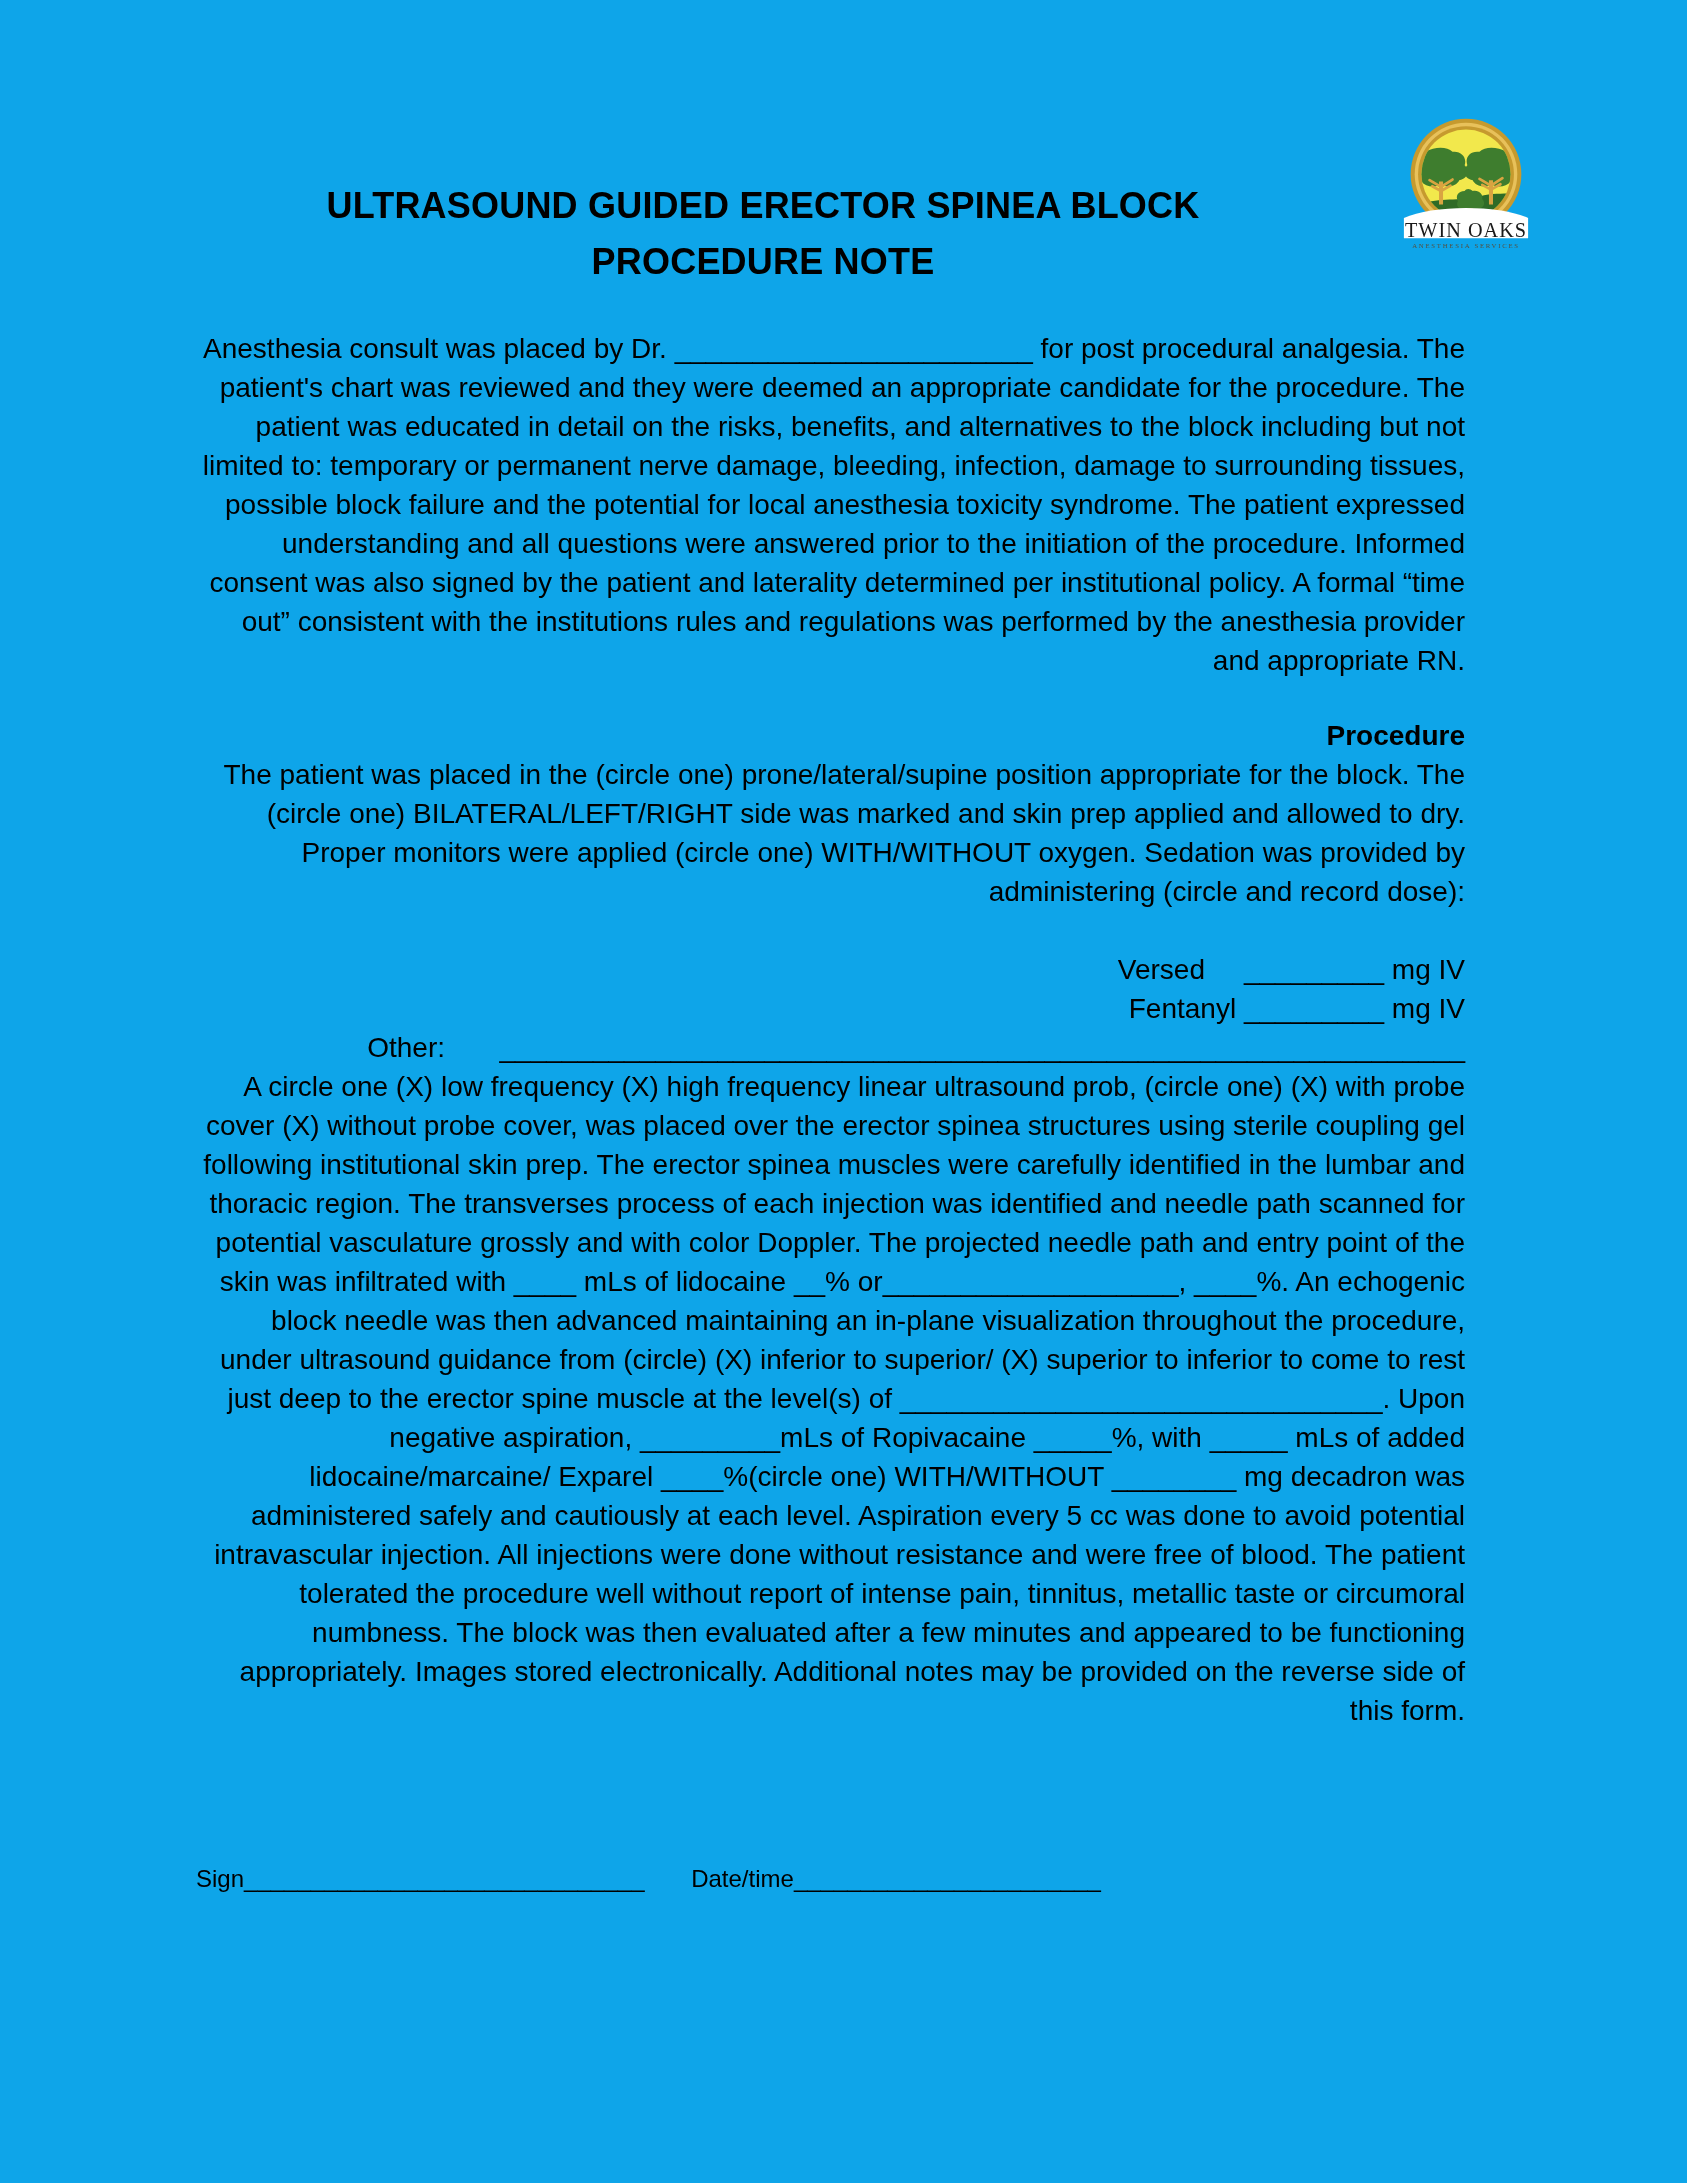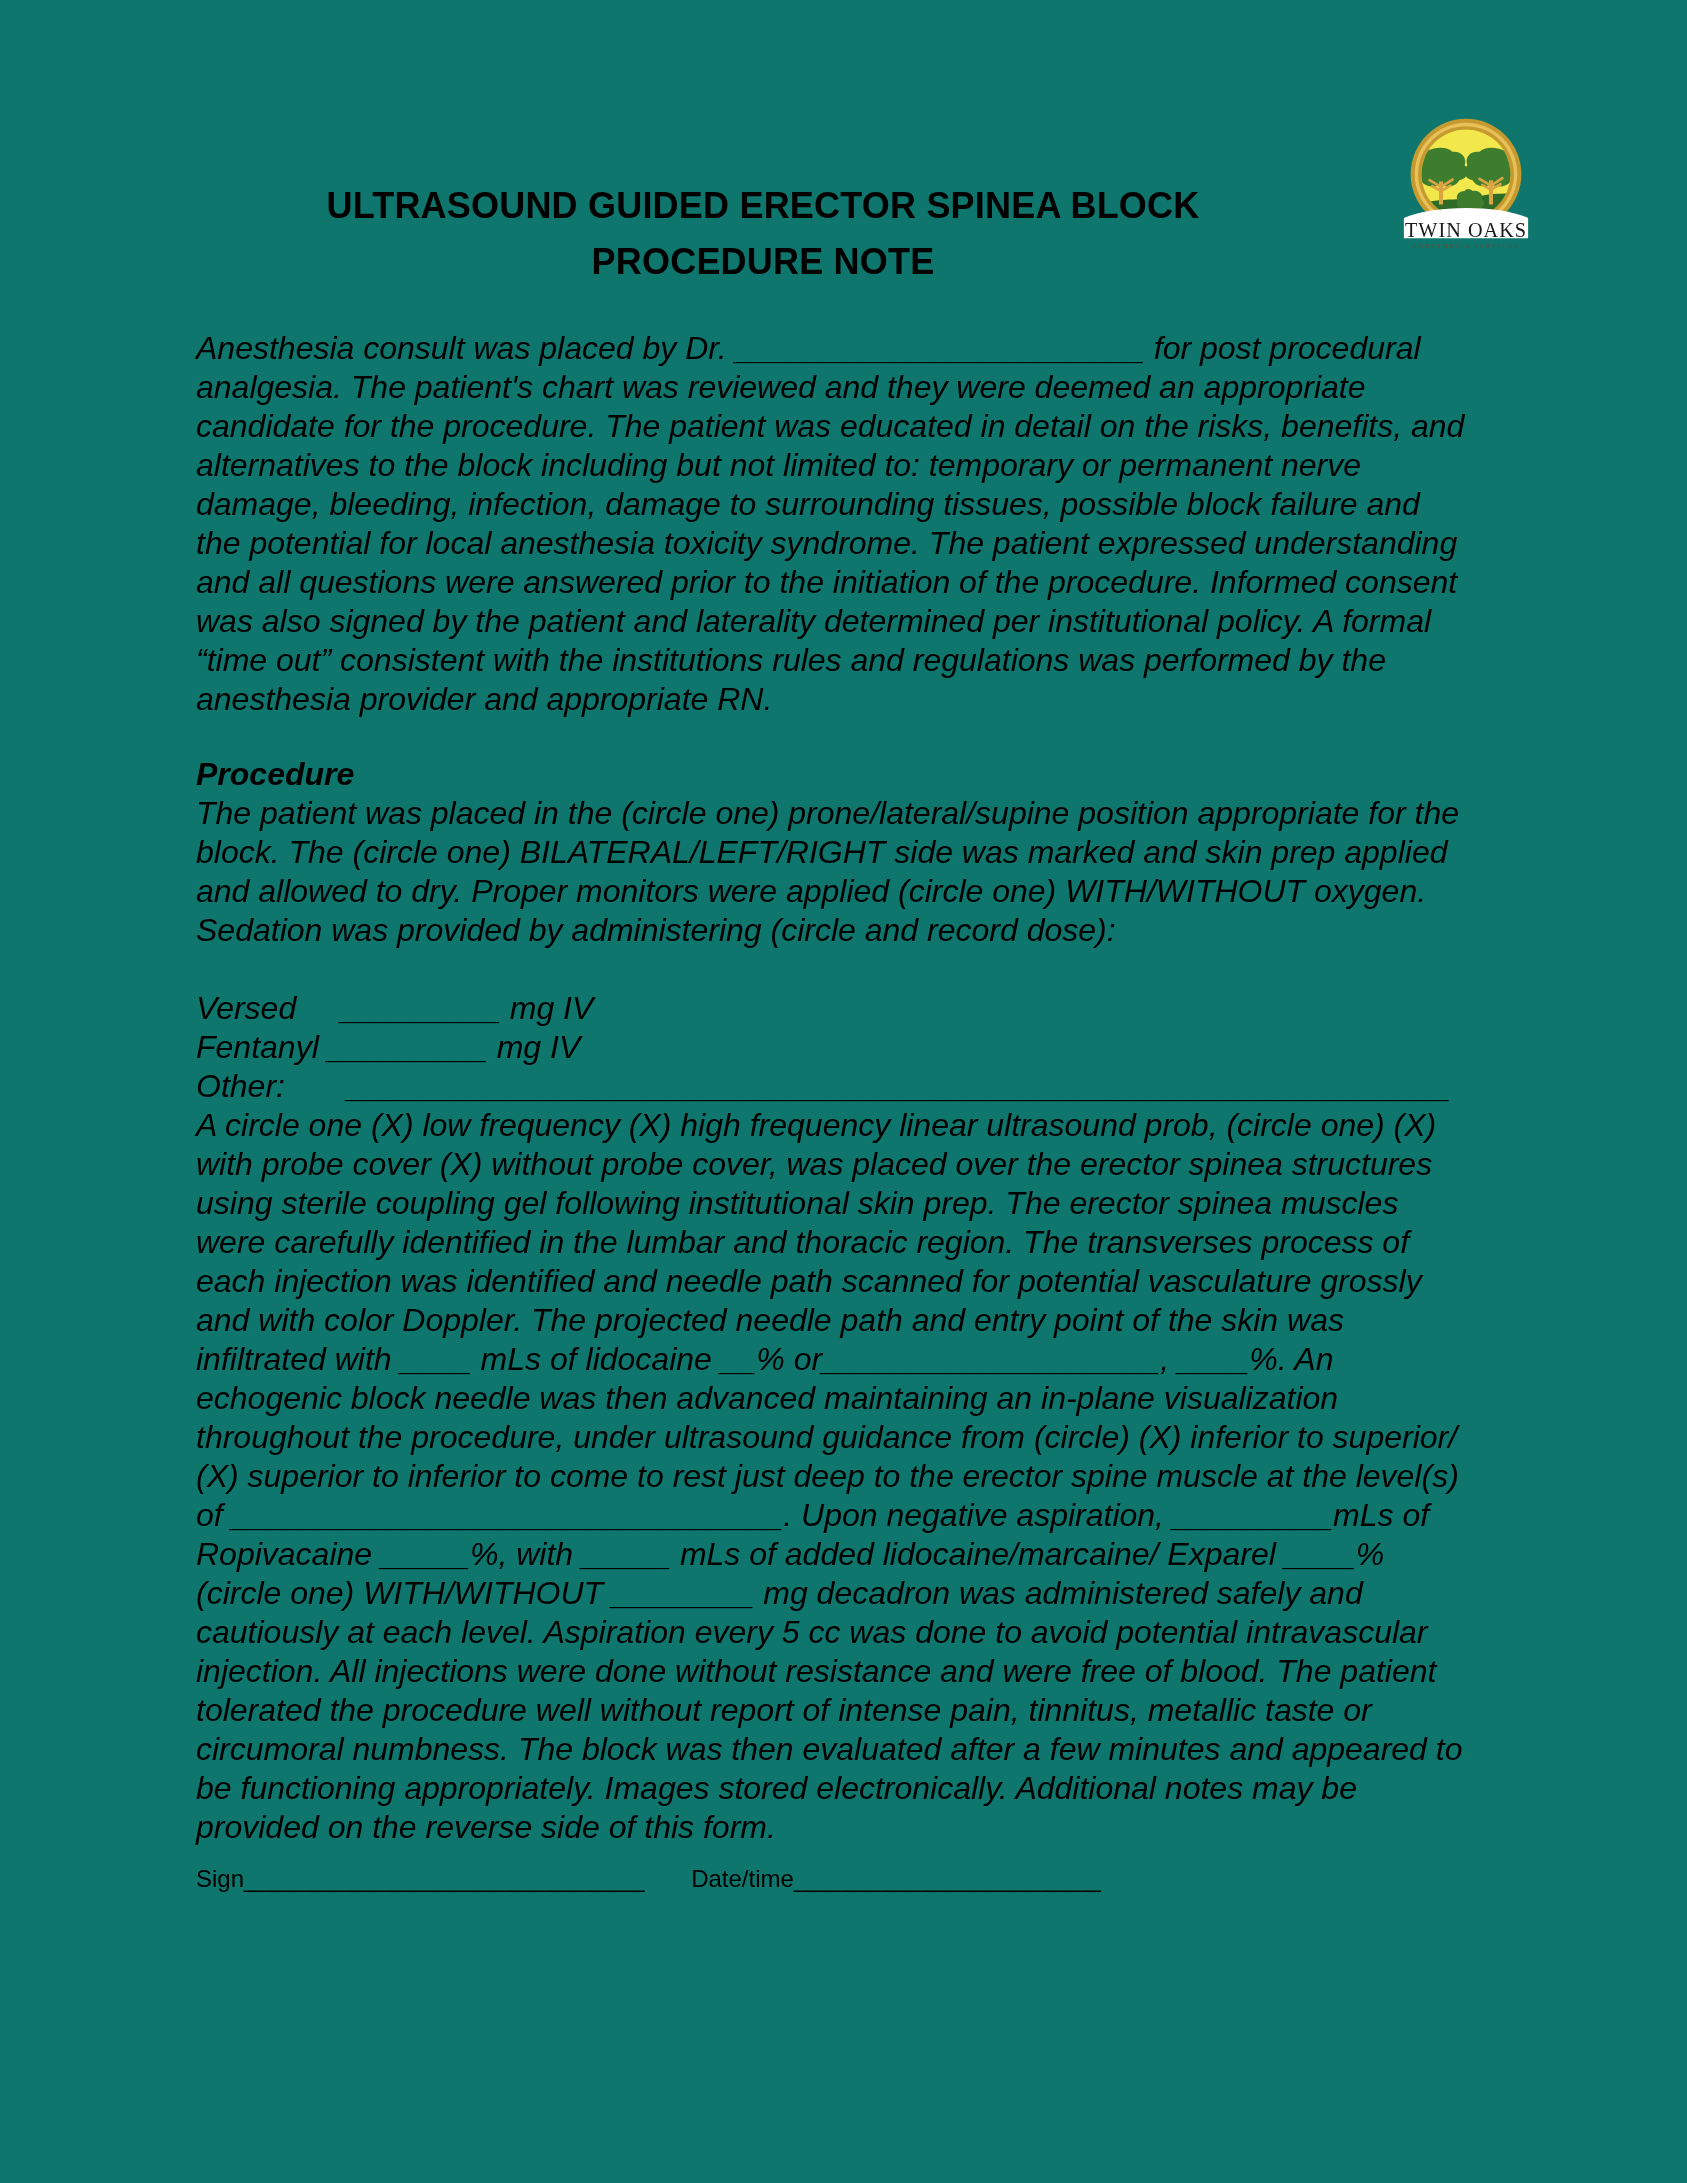--- a/index.html
+++ b/index.html
@@ -9,21 +9,21 @@
     background: #ffffff;
   }
   body {
     font-family: "Liberation Sans", sans-serif;
     color: #000000;
   }
   .page {
     position: relative;
     width: 1687px;
     height: 2183px;
-    background: #0f766e;
+    background: #0ea5e9;
     box-sizing: border-box;
     overflow: hidden;
   }
 
   
   .header {
     position: absolute;
     top: 0;
     left: 0;
     width: 1687px;
@@ -58,24 +58,23 @@
     width: 162px;
     height: 162px;
   }
 
   
   .body-text {
     position: absolute;
     left: 196px;
     top: 329px;
     width: 1269px;
-    font-size: 32px;
+    font-size: 28px;
     line-height: 39px;
-    text-align: left;
-    font-style: italic;
+    text-align: right;
   }
   .para {
     margin: 0;
     padding: 0;
   }
   .bold {
     font-weight: bold;
     margin-top: 36px;
   }
   .blank-gap {

